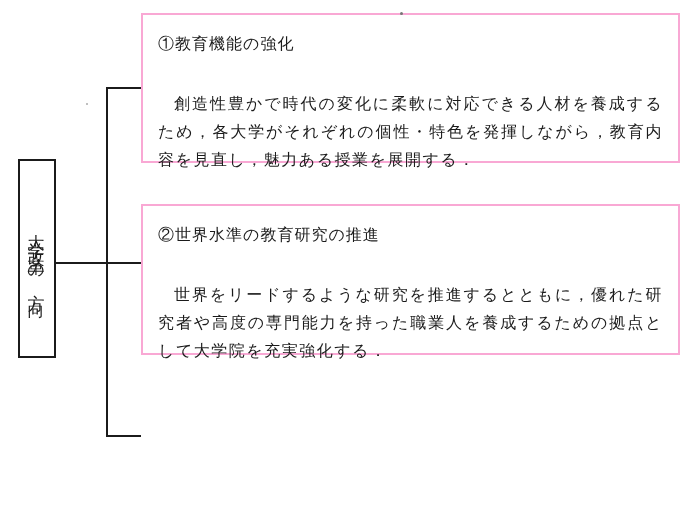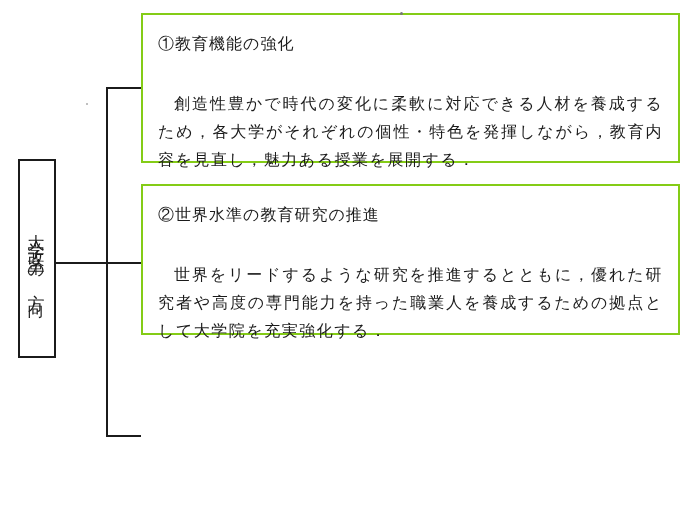--- a/index.html
+++ b/index.html
@@ -45,27 +45,27 @@
   .v-line { left: 106px; top: 87px; width: 2px; height: 350px; }
   .h-line { height: 2px; }
   .h1 { top: 87px;  left: 106px; width: 35px; }
   .h2 { top: 262px; left: 56px;  width: 85px; }
   .h3 { top: 435px; left: 106px; width: 35px; }
   
   .branch-box {
     position: absolute;
     left: 141px;
     width: 539px;
-    border: 2px solid #84cc16;
+    border: 2px solid #f9a8d4;
     box-sizing: border-box;
     padding: 14px 15px 0 15px;
     background: #ffffff;
   }
   .branch-1 { top: 13px;  height: 150px; }
-  .branch-2 { top: 184px; height: 151px; }
+  .branch-2 { top: 204px; height: 151px; }
   .branch-3 { top: 362px; height: 149px; }
   .branch-title {
     margin: 4px 0 0 0;
     font-size: 16px;
     font-weight: normal;
     letter-spacing: 1px;
     line-height: 22px;
   }
   .branch-body {
     margin: 35px 0 0 0;

